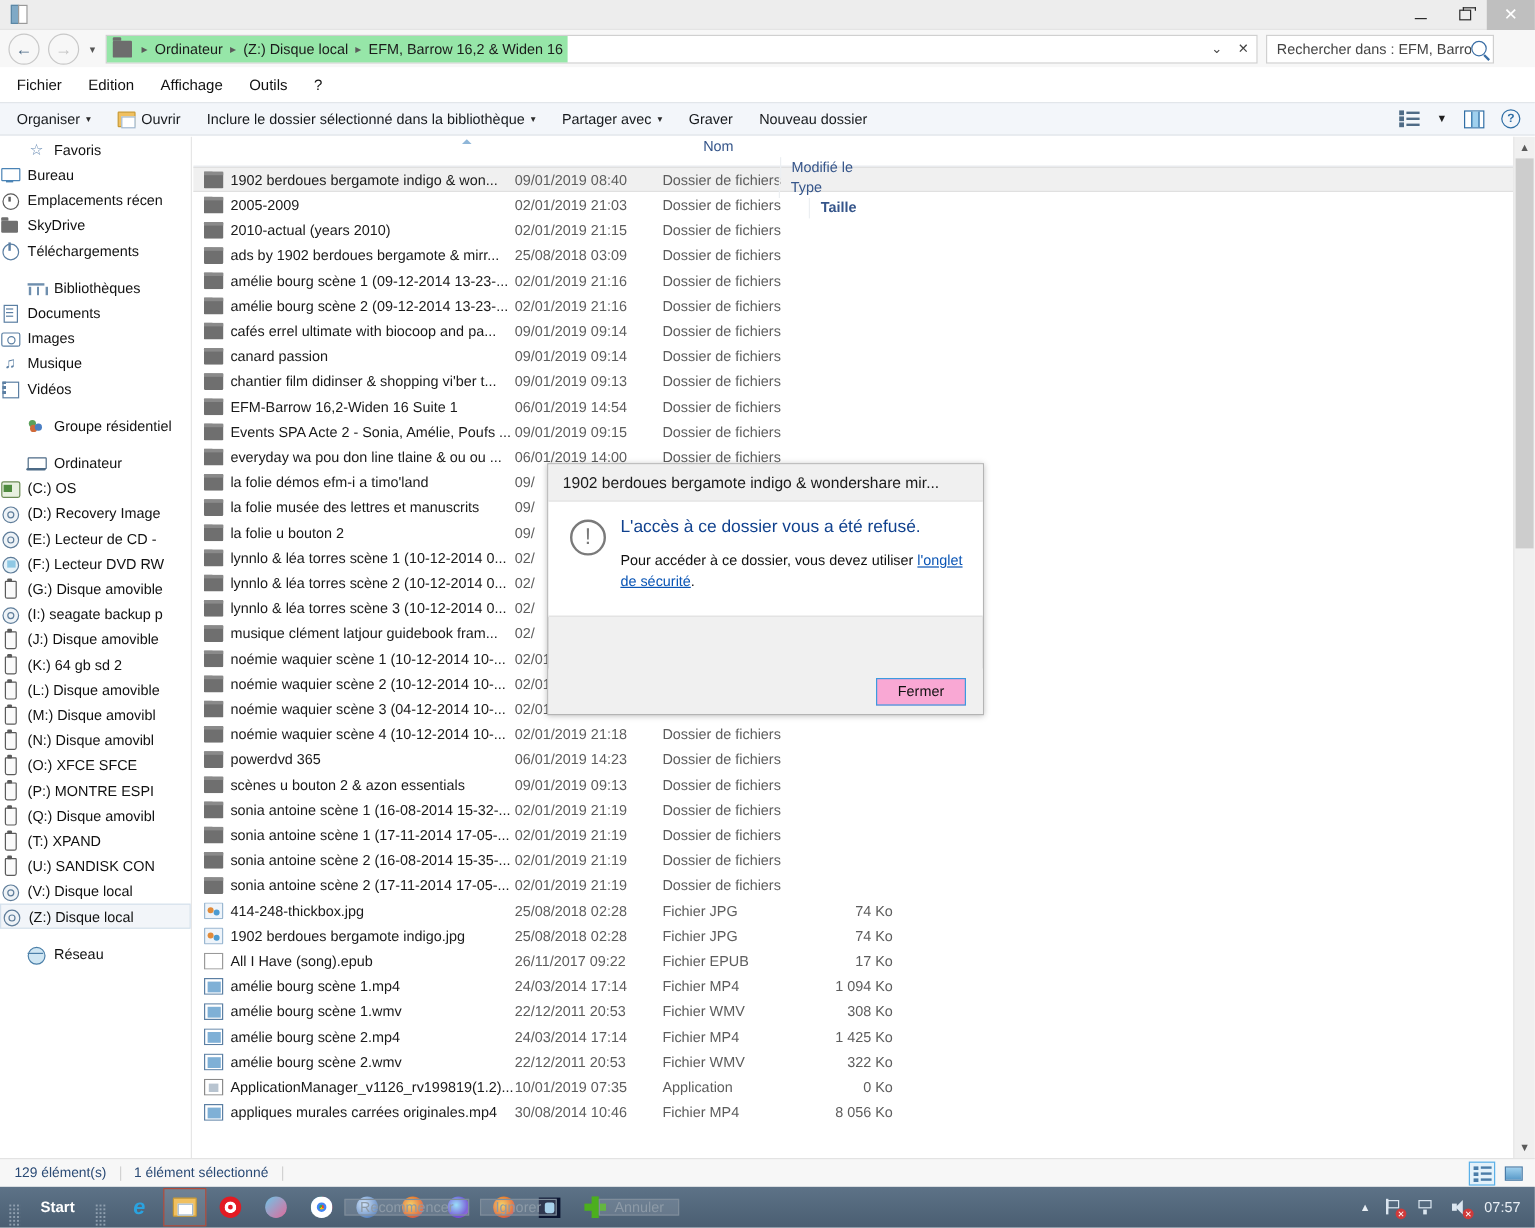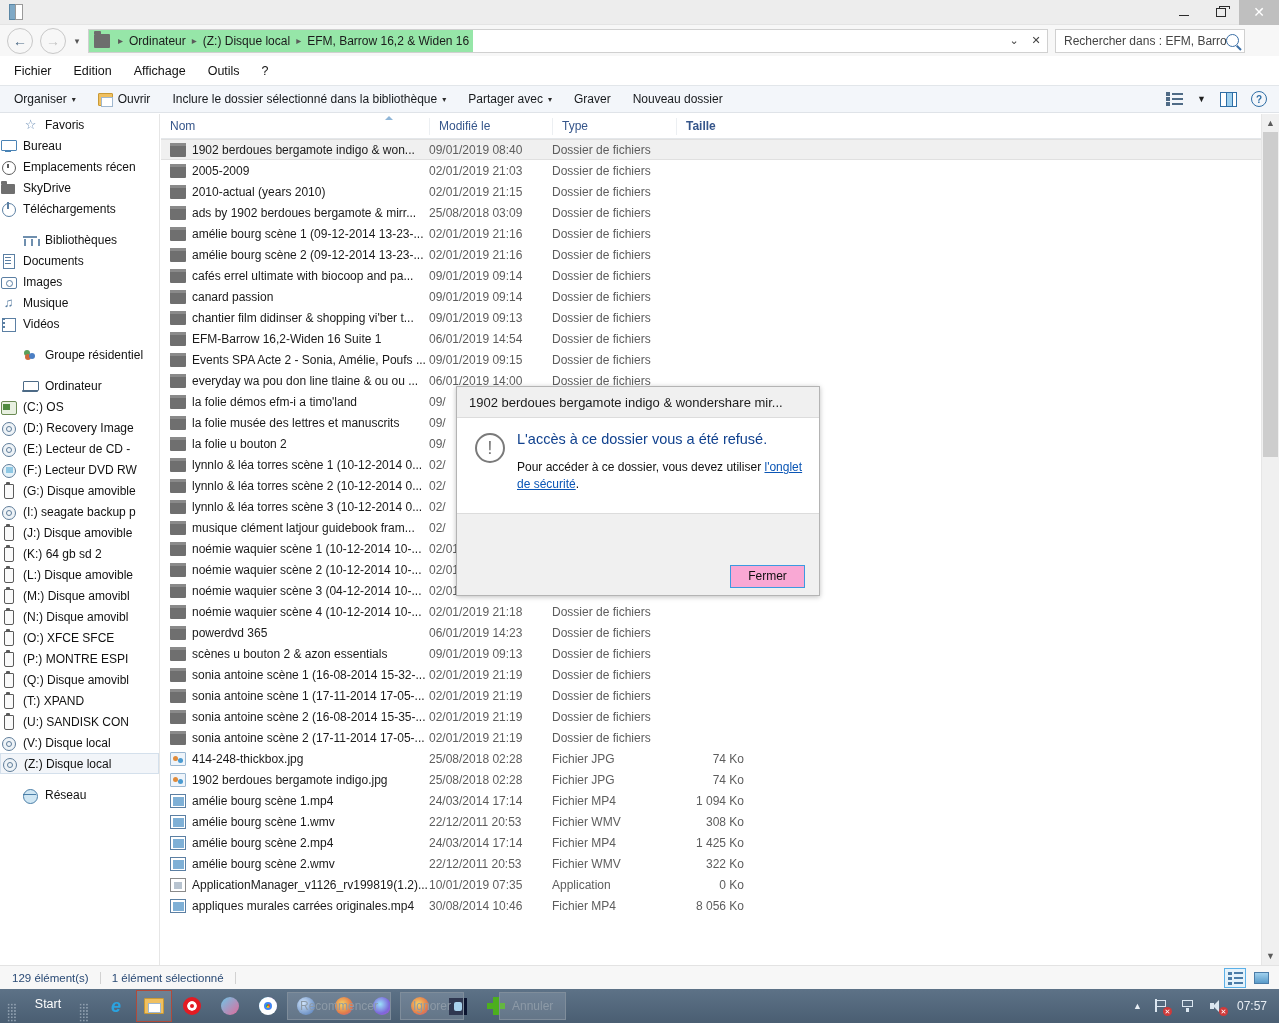--- a/index.html
+++ b/index.html
@@ -144,21 +144,21 @@
   .ic-dvd:after{content:"";position:absolute;left:6px;top:5px;width:7px;height:6px;background:#8fc8e4;}
   .ic-usb:before{content:"";position:absolute;left:4px;top:1px;width:8px;height:13px;border:1.4px solid #5a5a5a;border-radius:1px 1px 2px 2px;background:#fafafa;}
   .ic-usb:after{content:"";position:absolute;left:6px;top:-1px;width:4px;height:3px;background:#5a5a5a;border-radius:1px;}
   .ic-net:before{content:"";position:absolute;left:1px;top:2px;width:13px;height:13px;border:1.4px solid #4b7fa8;border-radius:50%;background:#cfe6f3;}
   .ic-net:after{content:"";position:absolute;left:1px;top:7px;width:13px;height:1.4px;background:#4b7fa8;}
 
   
   .listarea{ position:absolute; left:161px; top:114px; right:18px; bottom:58px; background:#fff; overflow:hidden;}
   .colhdr{
     height:25px; display:flex; align-items:center; font-size:12px; color:#35558a;
-    border-bottom:1px solid #e4e7ea; background:#fff; position:relative;
+    border-bottom:1px solid #e4e7ea; background:#fff; position:relative;flex-direction:column;
   }
   .col{ padding-left:9px; border-left:1px solid #eceff2; height:17px; line-height:17px; white-space:nowrap;}
   .col:first-child{ border-left:none; }
   .c-name{ width:268px; }
   .c-mod{ width:123px; }
   .c-type{ width:124px; }
   .c-size{ width:74px;font-weight:bold; }
   .sortmark{ position:absolute; left:224px; top:2px; width:0;height:0;
     border-left:4px solid transparent;border-right:4px solid transparent;border-bottom:4px solid #8fb6d8;}
   .rows{ }
@@ -218,35 +218,35 @@
   .dlg-txt{ font-size:12px; color:#111; line-height:17px; }
   .dlg-link{ color:#0a55b5; text-decoration:underline; }
   .dlg-foot{ position:absolute; left:0; right:0; bottom:0; height:38px; display:flex;
     align-items:center; justify-content:flex-end; padding-right:14px; background:#f0f0f0;}
   .dlg-btn{ min-width:75px;height:23px; background:#f9a8d4; border:1px solid #3c9ae0;
     font-size:12px; color:#111; display:flex;align-items:center;justify-content:center;}
 
   
   .taskbar{ position:absolute; left:0; right:0; bottom:0; height:34px;
     background:linear-gradient(#5d7287,#4a5e72); display:flex; align-items:center; z-index:60;}
-  .start{ width:96px;height:18px;display:flex;justify-content:center;
-    color:#fff;font-size:12.5px;font-weight:normal; position:relative;}
+  .start{ width:96px;height:18px;display:flex;align-items:center;justify-content:center;
+    color:#fff;font-size:12.5px;font-weight:bold; position:relative;}
   .dots{ position:absolute; top:6px; width:10px;height:22px;
     background-image:radial-gradient(#9aa9b8 0.9px, transparent 1px);
     background-size:3.2px 3.2px; opacity:.85;}
   .dots.l{ left:7px;} .dots.r{ right:7px;}
   .tbk{ width:36px;height:32px; display:flex;align-items:center;justify-content:center; margin-left:2px;}
   .tbk.expl{ border:1px solid #b04a3a; background:rgba(255,255,255,.12);}
   .tray{ margin-left:auto; display:flex; align-items:center; gap:11px; padding-right:12px; color:#e8eef4; font-size:12px;}
   .tray-ico{ width:17px;height:16px; position:relative;}
   .redx{ position:absolute; right:-2px; bottom:-2px; width:9px;height:9px;background:#d03a3a;border-radius:50%;
     color:#fff;font-size:7px;display:flex;align-items:center;justify-content:center;}
   .ghost{ position:absolute; bottom:0; height:34px; display:flex; align-items:center;
     color:#8d9aa7; font-size:12px; pointer-events:none;}
-  .ghost-btn{ border:1px solid #7f8d9b; background:rgba(210,218,226,.18); height:28px;
+  .ghost-btn{ border:1px solid #7f8d9b; background:rgba(210,218,226,.18); height:14px;
     display:flex;align-items:center;justify-content:center; padding:0 12px; }
   .logo-ie{ color:#2aa3e0; font-size:18px; font-style:italic; font-weight:bold; }
   .circ{ width:18px;height:18px;border-radius:50%;}
 </style>
 </head>
 <body>
 
 <div class="win">
 
   <div class="titlebar">
@@ -750,20 +750,29 @@
           <div class="cellsize">74 Ko</div>
         </div>
         <div class="row">
           <div class="cellname">
             <span class="fico jpg"></span>
             <span>1902 berdoues bergamote indigo.jpg</span>
           </div>
           <div class="cellmod">25/08/2018 02:28</div>
           <div class="celltype">Fichier JPG</div>
           <div class="cellsize">74 Ko</div>
+        </div>
+        <div class="row">
+          <div class="cellname">
+            <span class="fico epub"></span>
+            <span>All I Have (song).epub</span>
+          </div>
+          <div class="cellmod">26/11/2017 09:22</div>
+          <div class="celltype">Fichier EPUB</div>
+          <div class="cellsize">17 Ko</div>
         </div>
         <div class="row">
           <div class="cellname">
             <span class="fico vid"></span>
             <span>amélie bourg scène 1.mp4</span>
           </div>
           <div class="cellmod">24/03/2014 17:14</div>
           <div class="celltype">Fichier MP4</div>
           <div class="cellsize">1 094 Ko</div>
         </div>

